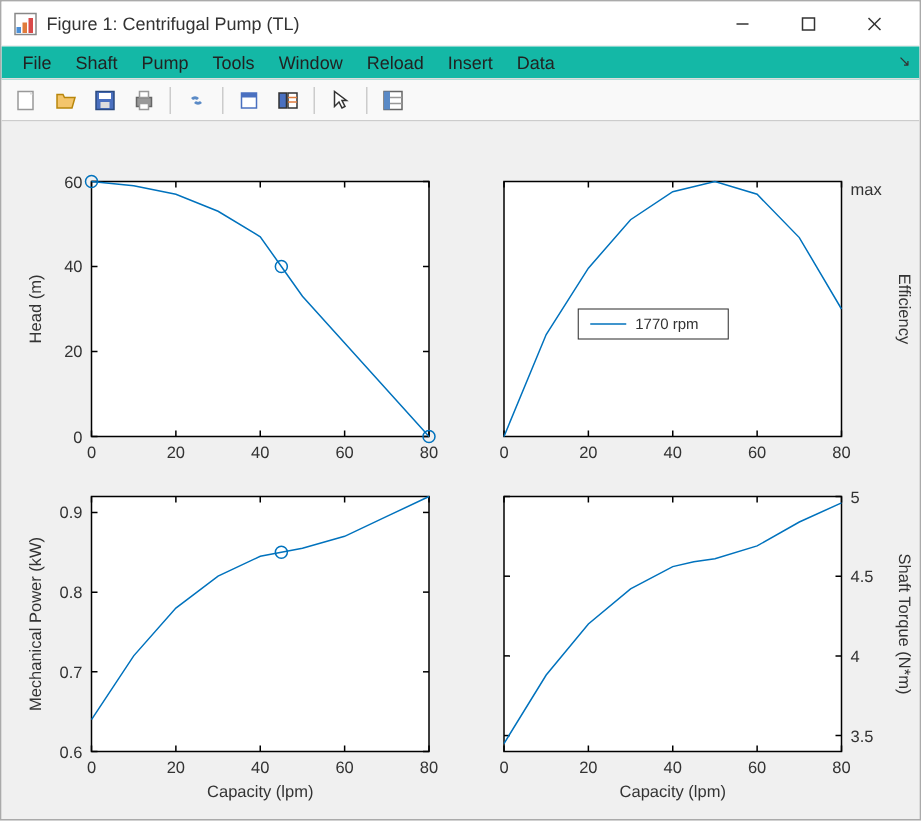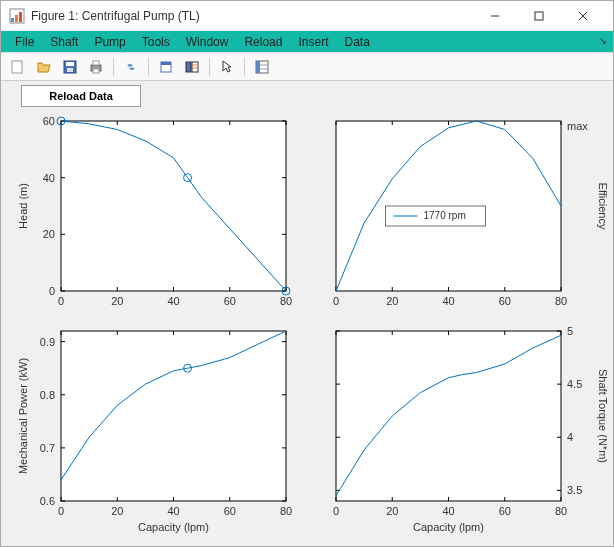--- a/index.html
+++ b/index.html
@@ -202,23 +202,20 @@
     <svg width="16" height="16" viewBox="0 0 16 16">
         <rect x="2" y="2" width="12" height="12" fill="#fff" stroke="#666"></rect>
         <rect x="2" y="2" width="4" height="12" fill="#5a8ac6"></rect>
         <line x1="6" y1="6" x2="14" y2="6" stroke="#999"></line>
         <line x1="6" y1="10" x2="14" y2="10" stroke="#999"></line>
       </svg>
   </div>
 </div>
 
 <div class="figure-area">
-  <div class="reload-btn">
-    <span>Reload Data</span>
-  </div>
 
   <svg class="charts-svg" width="612" height="465">
     <g id="axes-tl">
         <rect x="60" y="40" width="225" height="170" fill="#fff" stroke="#000" stroke-width="1"></rect>
         <line x1="60" y1="210" x2="60" y2="206" class="axis-line"></line>
         <line x1="60" y1="40" x2="60" y2="44" class="axis-line"></line>
         <text x="60" y="224" text-anchor="middle" class="tick-label">0</text>
         <line x1="116.25" y1="210" x2="116.25" y2="206" class="axis-line"></line>
         <line x1="116.25" y1="40" x2="116.25" y2="44" class="axis-line"></line>
         <text x="116.25" y="224" text-anchor="middle" class="tick-label">20</text>

